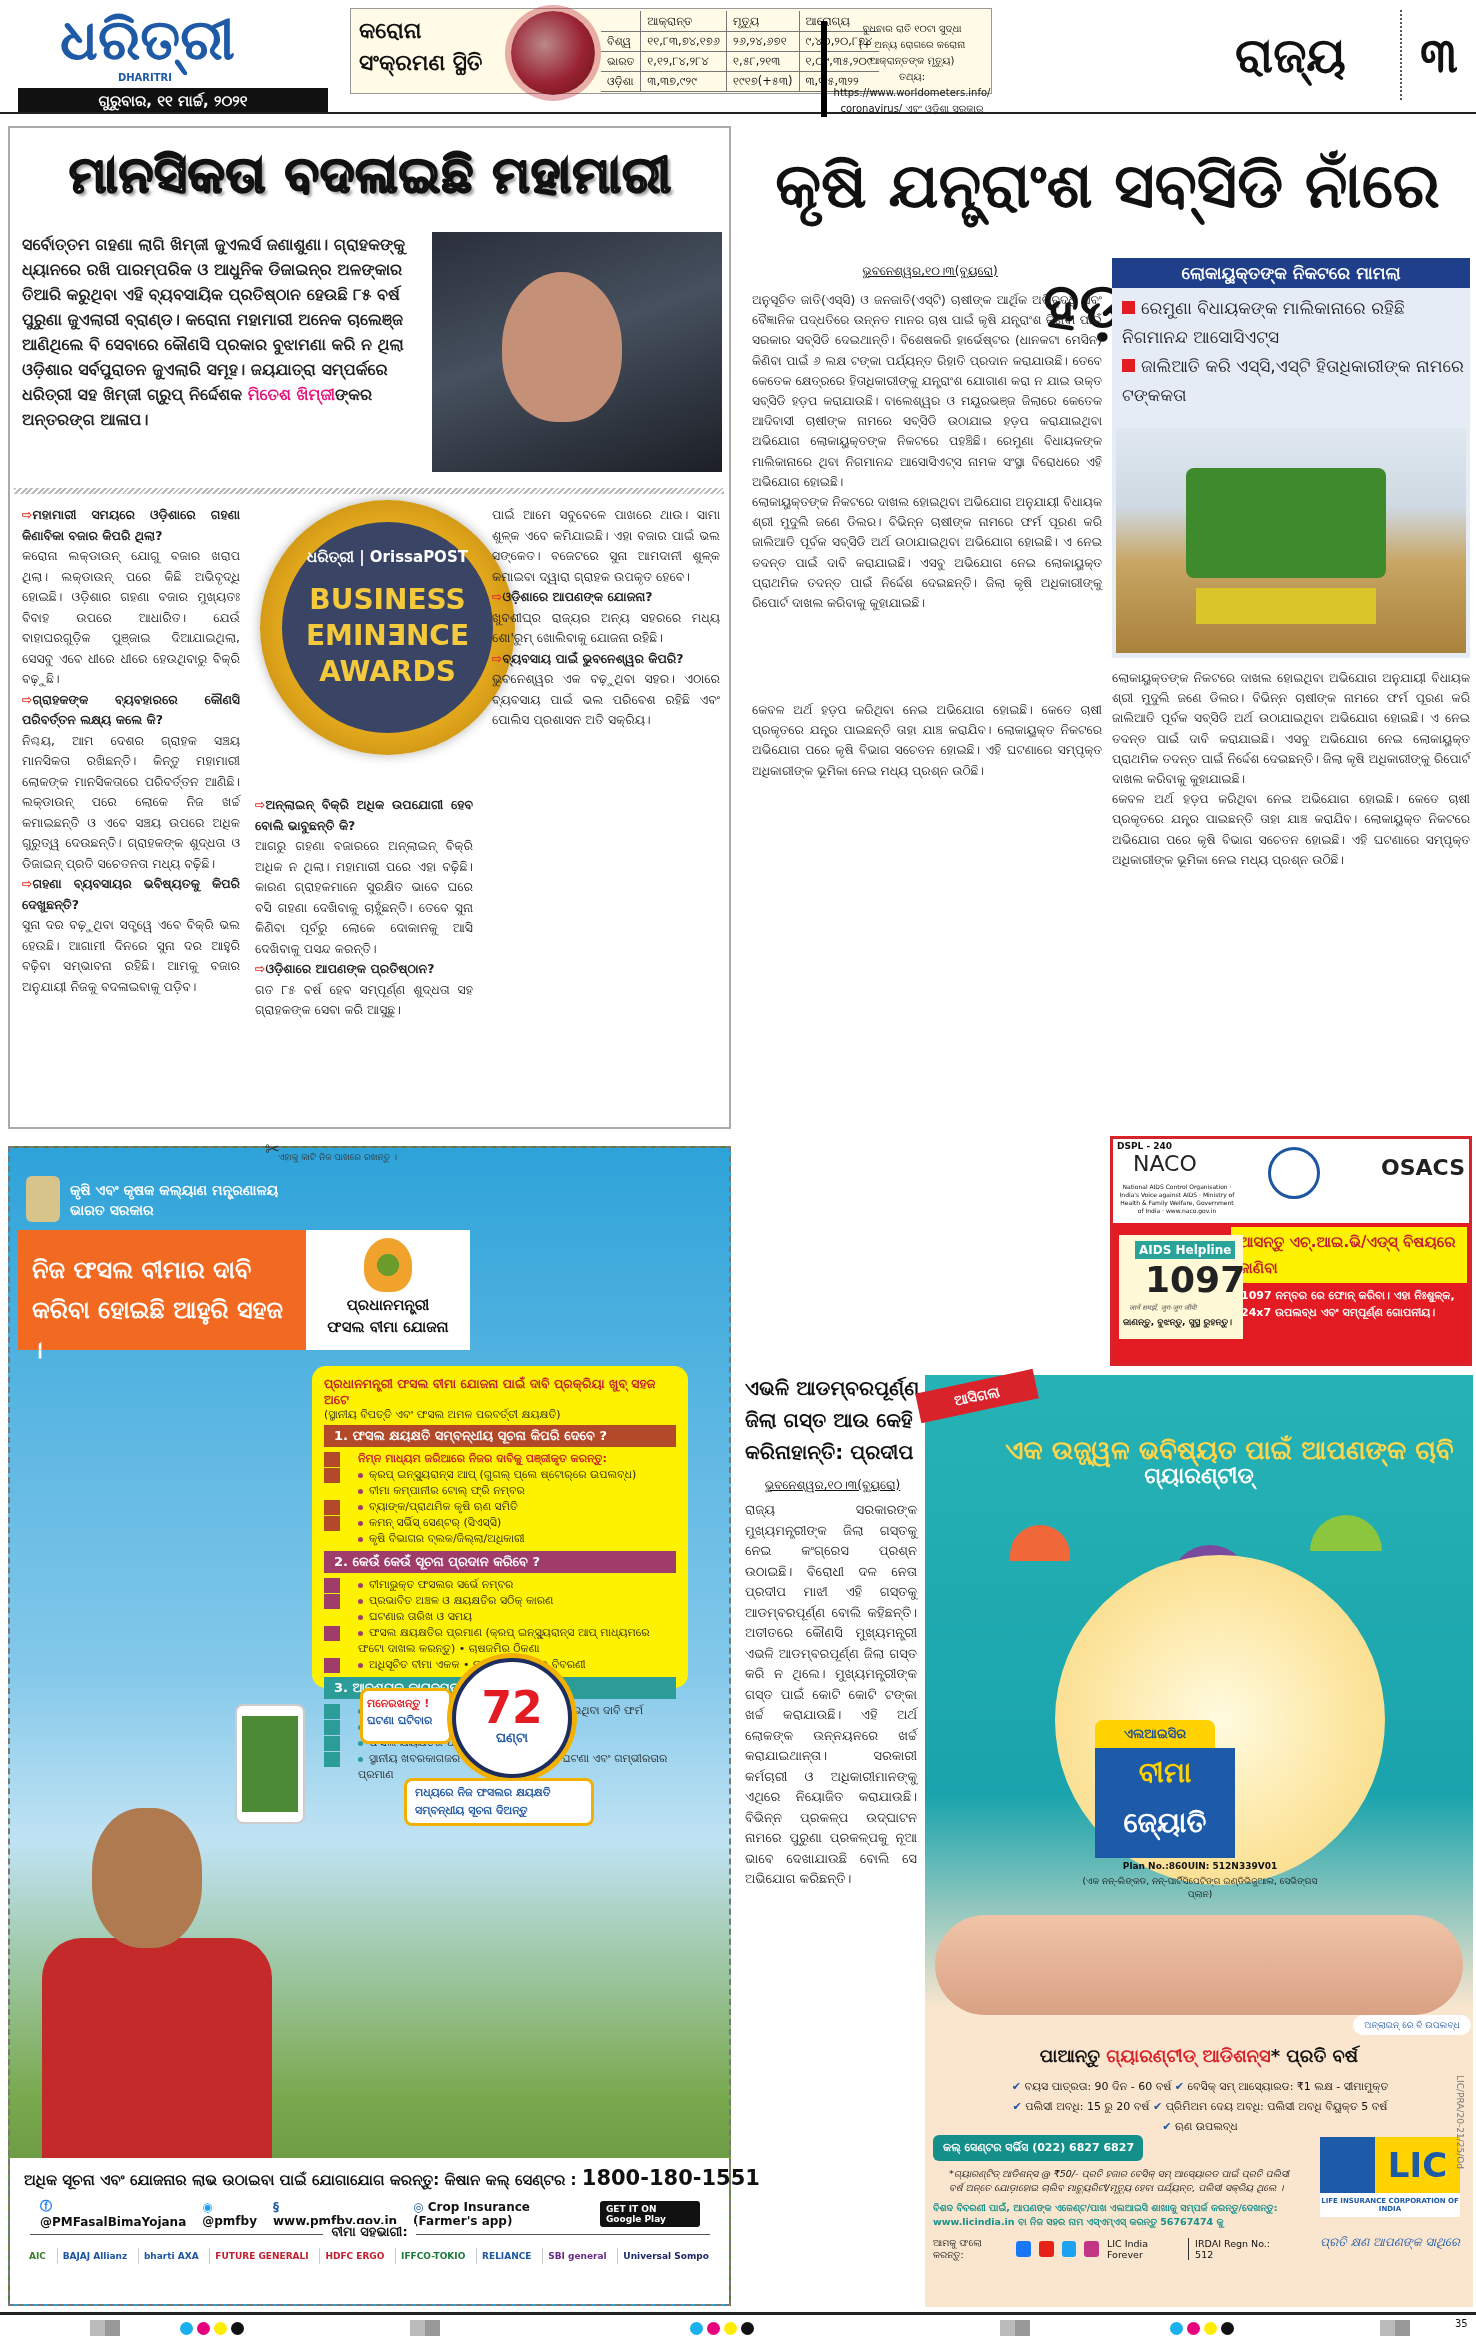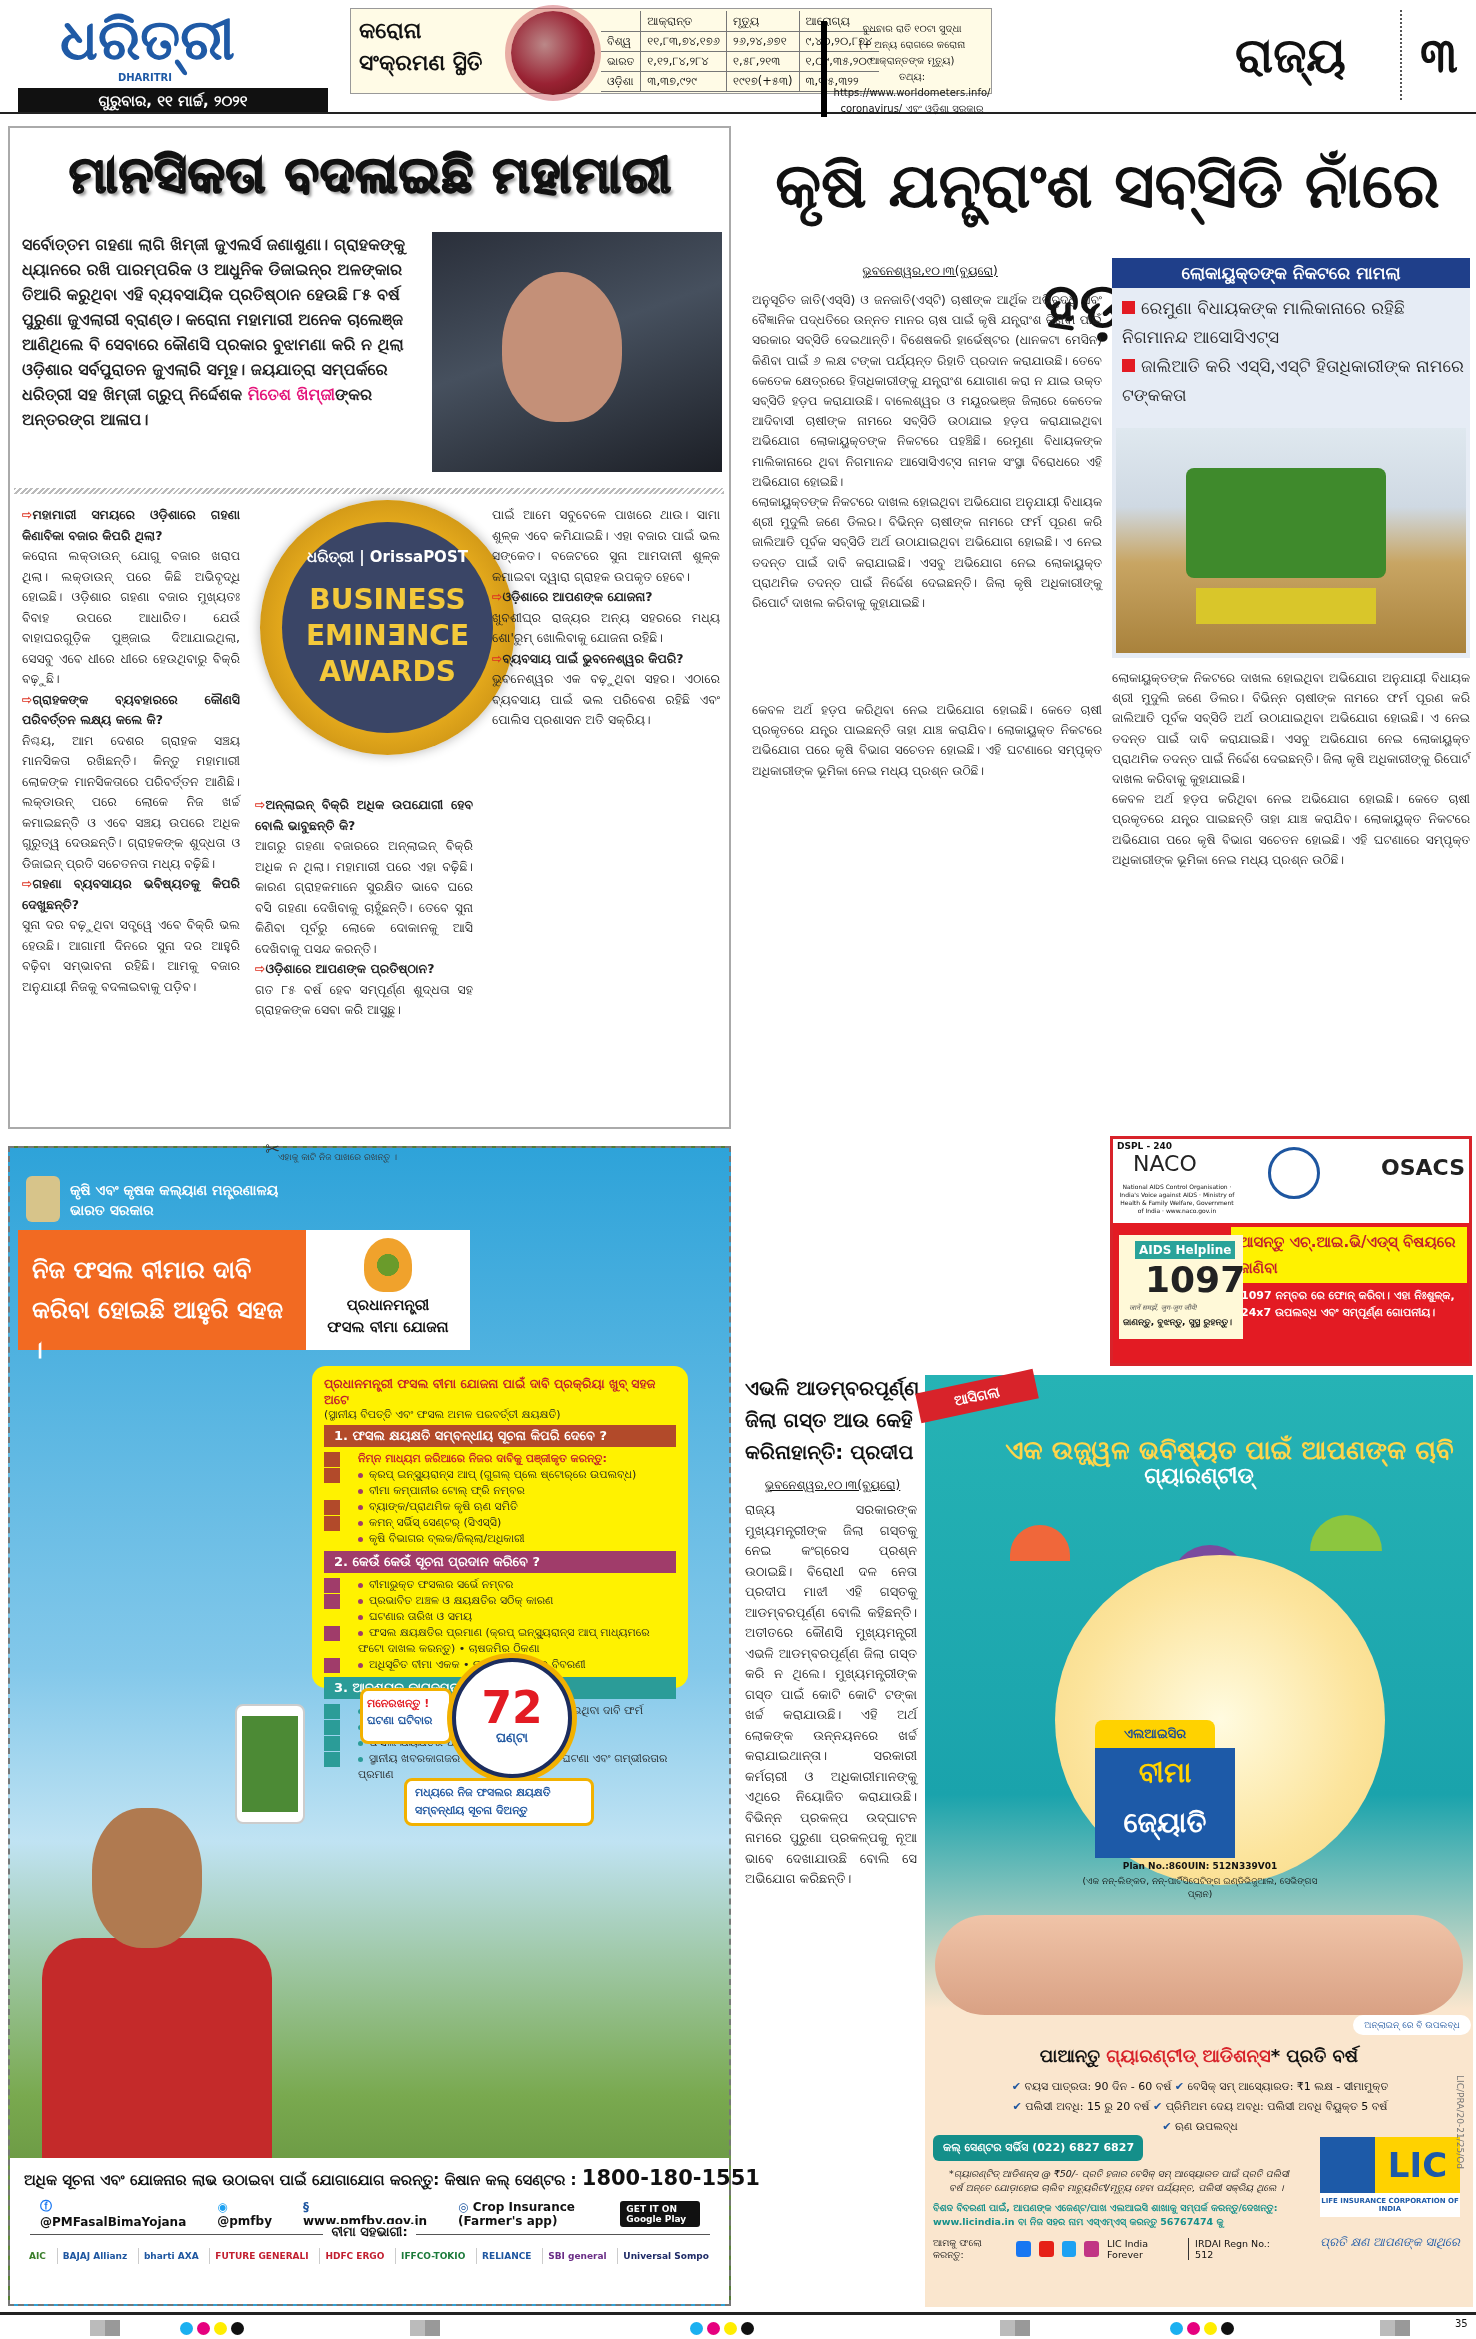--- a/index.html
+++ b/index.html
@@ -71,21 +71,21 @@
 .phone-screen{left:5px;top:10px;width:56px;height:96px;background:#4c8a35}
 .remind{left:350px;top:540px;width:92px;height:56px;background:#fff;border:3px solid #f2b100;border-radius:8px;padding:4px;font-size:11px;font-weight:bold;line-height:17px}
 .remind .r1{color:#e31b23}.remind .r2{color:#1e56a0}
 .clock{left:442px;top:510px;width:120px;height:120px;border-radius:50%;background:#fff;border:4px solid #1c2d5e;box-shadow:0 0 0 5px #f2b100;text-align:center}
 .clock .n{font-size:44px;font-weight:bold;color:#e31b23;line-height:44px;margin-top:24px}
 .clock .u{font-size:13px;font-weight:bold;color:#1e56a0}
 .within{left:394px;top:630px;width:190px;height:48px;background:#fff;border:3px solid #f2b100;border-radius:8px;padding:3px 8px;font-size:11px;font-weight:bold;color:#1e56a0;line-height:18px}
 .footer1{left:0;top:1010px;width:719px;height:146px;background:#fff}
 .call{left:14px;top:8px;width:690px;font-size:15px;font-weight:bold;white-space:nowrap}
 .call .num{font-size:21px}
-.socials{left:30px;top:40px;width:660px;font-size:12px;font-weight:bold;display:flex;gap:31px;align-items:center}
+.socials{left:30px;top:40px;width:660px;font-size:12px;font-weight:bold;display:flex;gap:16px;align-items:center}
 .gp{background:#111;color:#fff;font-size:9px;padding:3px 6px;border-radius:3px}
 .partners-t{left:0;top:66px;width:719px;text-align:center;font-size:13px;font-weight:bold}
 .partners-line{left:20px;top:76px;width:680px;height:1px;background:#555}
 .partners{left:14px;top:90px;width:690px;display:flex;justify-content:space-between;align-items:center}
 .partner{font-size:9px;font-weight:bold;padding:3px 5px;border-left:1px solid #ccc;white-space:nowrap}
 
 .midhead{left:745px;top:1372px;width:180px;font-size:20px;line-height:32px;font-weight:bold}
 
 .lic{left:925px;top:1375px;width:548px;height:932px;background:linear-gradient(180deg,#26b3b5 0%,#1aa3ac 45%,#fae6ce 68%,#fae6ce 100%)}
 .ribbon{left:-8px;top:6px;width:120px;height:30px;background:#d8232a;color:#fff;font-size:14px;font-weight:bold;text-align:center;line-height:30px;transform:rotate(-12deg)}

